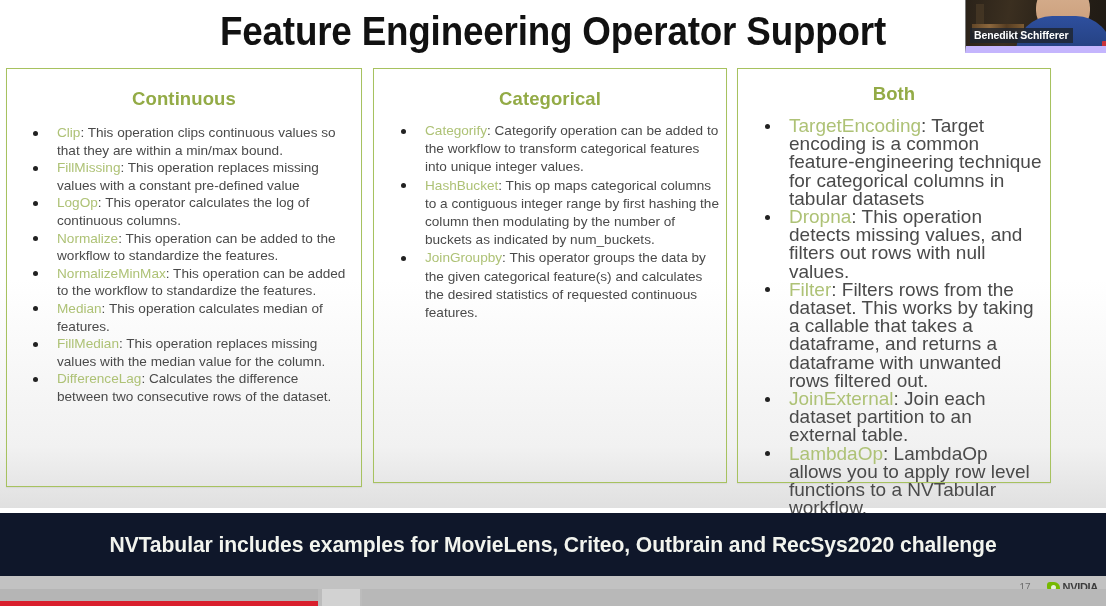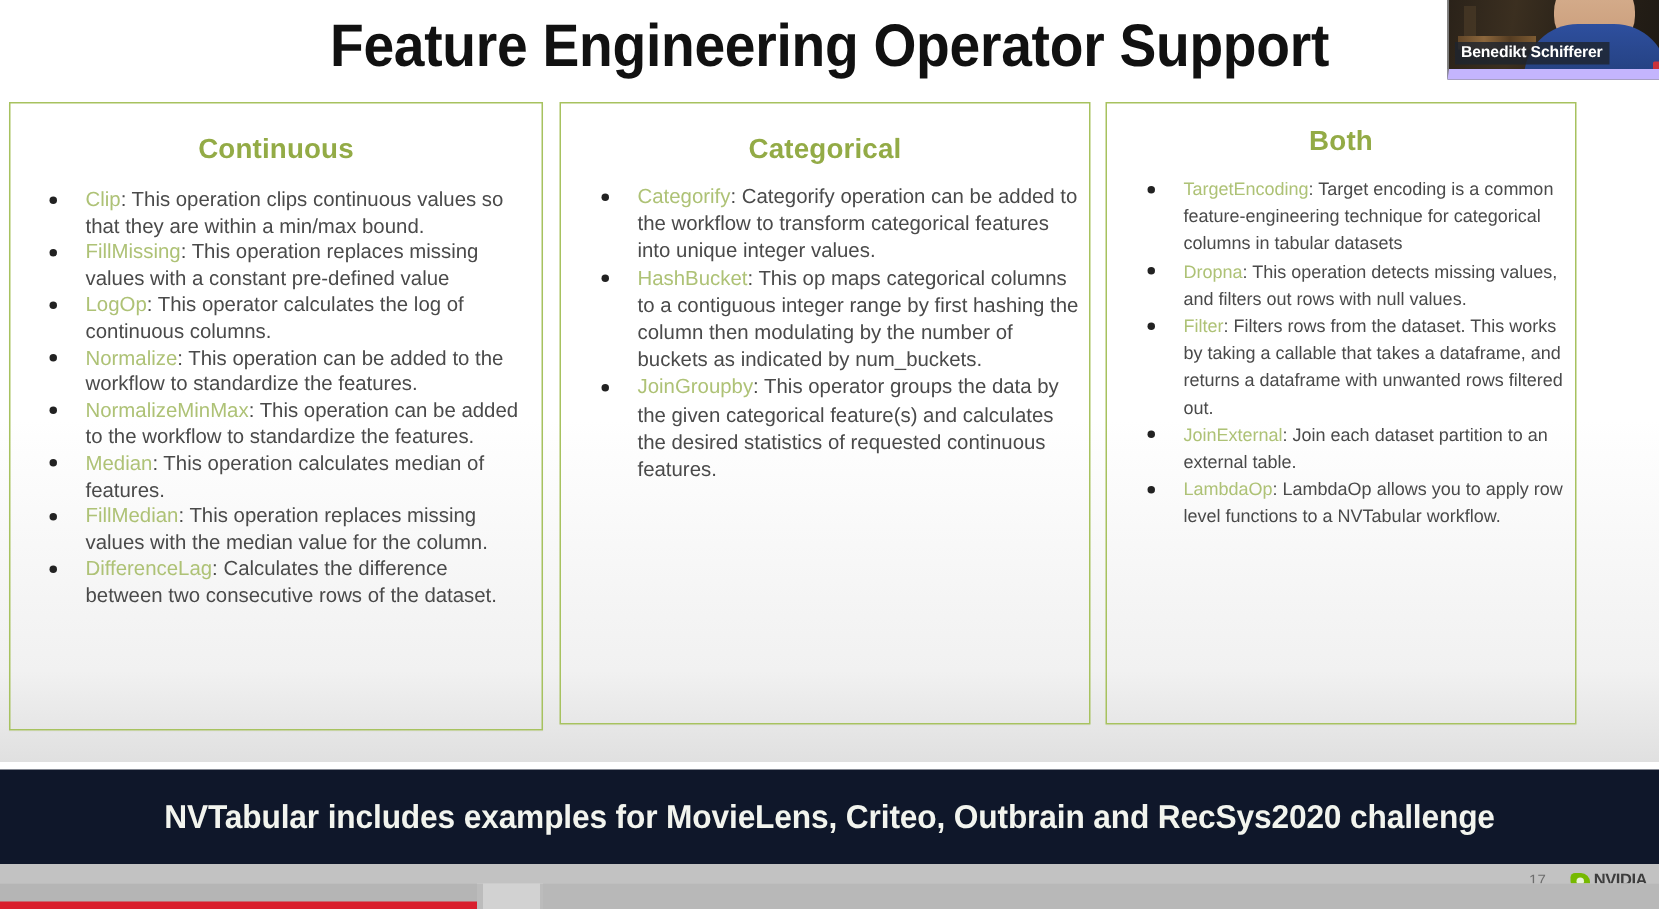--- a/index.html
+++ b/index.html
@@ -164,21 +164,21 @@
   ul.bullets > li {
     position: relative;
     padding-left: 32px;
     margin-bottom: 0px;
     font-size: 13.6px;
     line-height: 17.6px;
     color: #4a4a4a;
     text-align: left;
   }
   .card-2 ul.bullets > li { font-size: 13.6px; line-height: 18.2px; }
-  .card-3 ul.bullets > li { font-size: 12px; line-height: 18.2px; }
+  .card-3 ul.bullets > li { font-size: 19px; line-height: 18.2px; }
 
   ul.bullets > li::before {
     content: "";
     position: absolute;
     left: 8px;
     top: 6.5px;
     width: 5px;
     height: 5px;
     border-radius: 50%;
     background: #222222;

